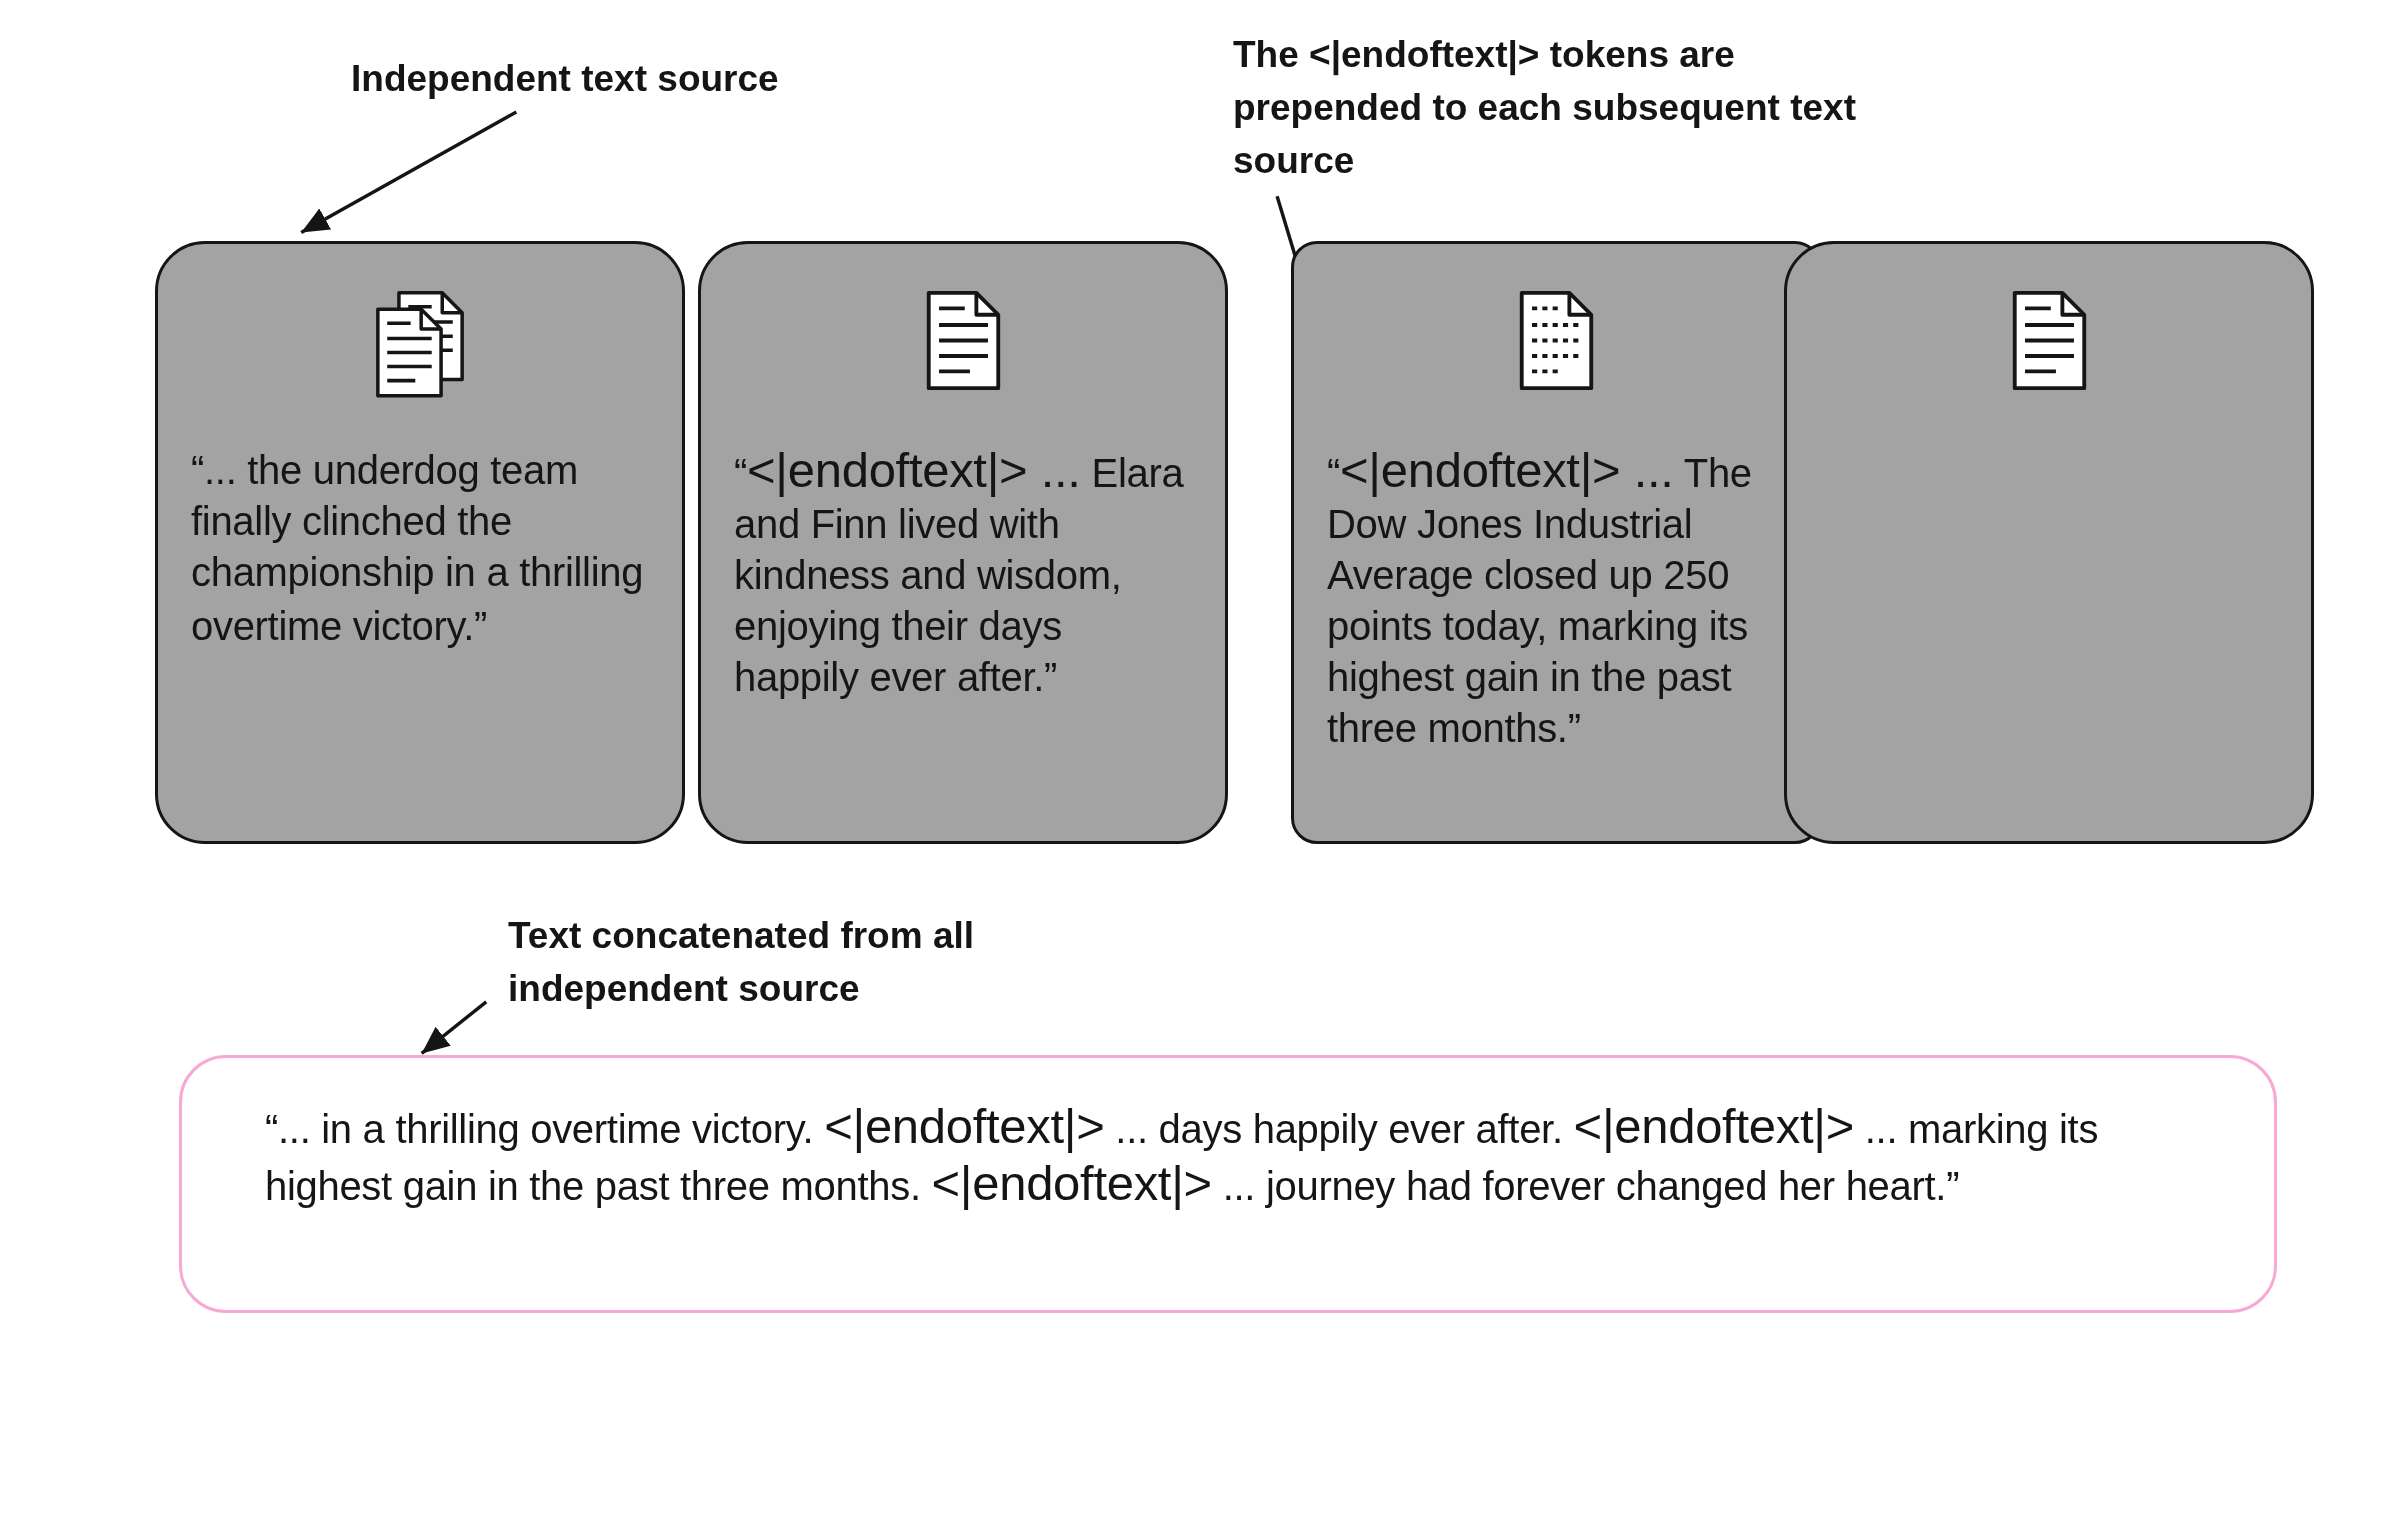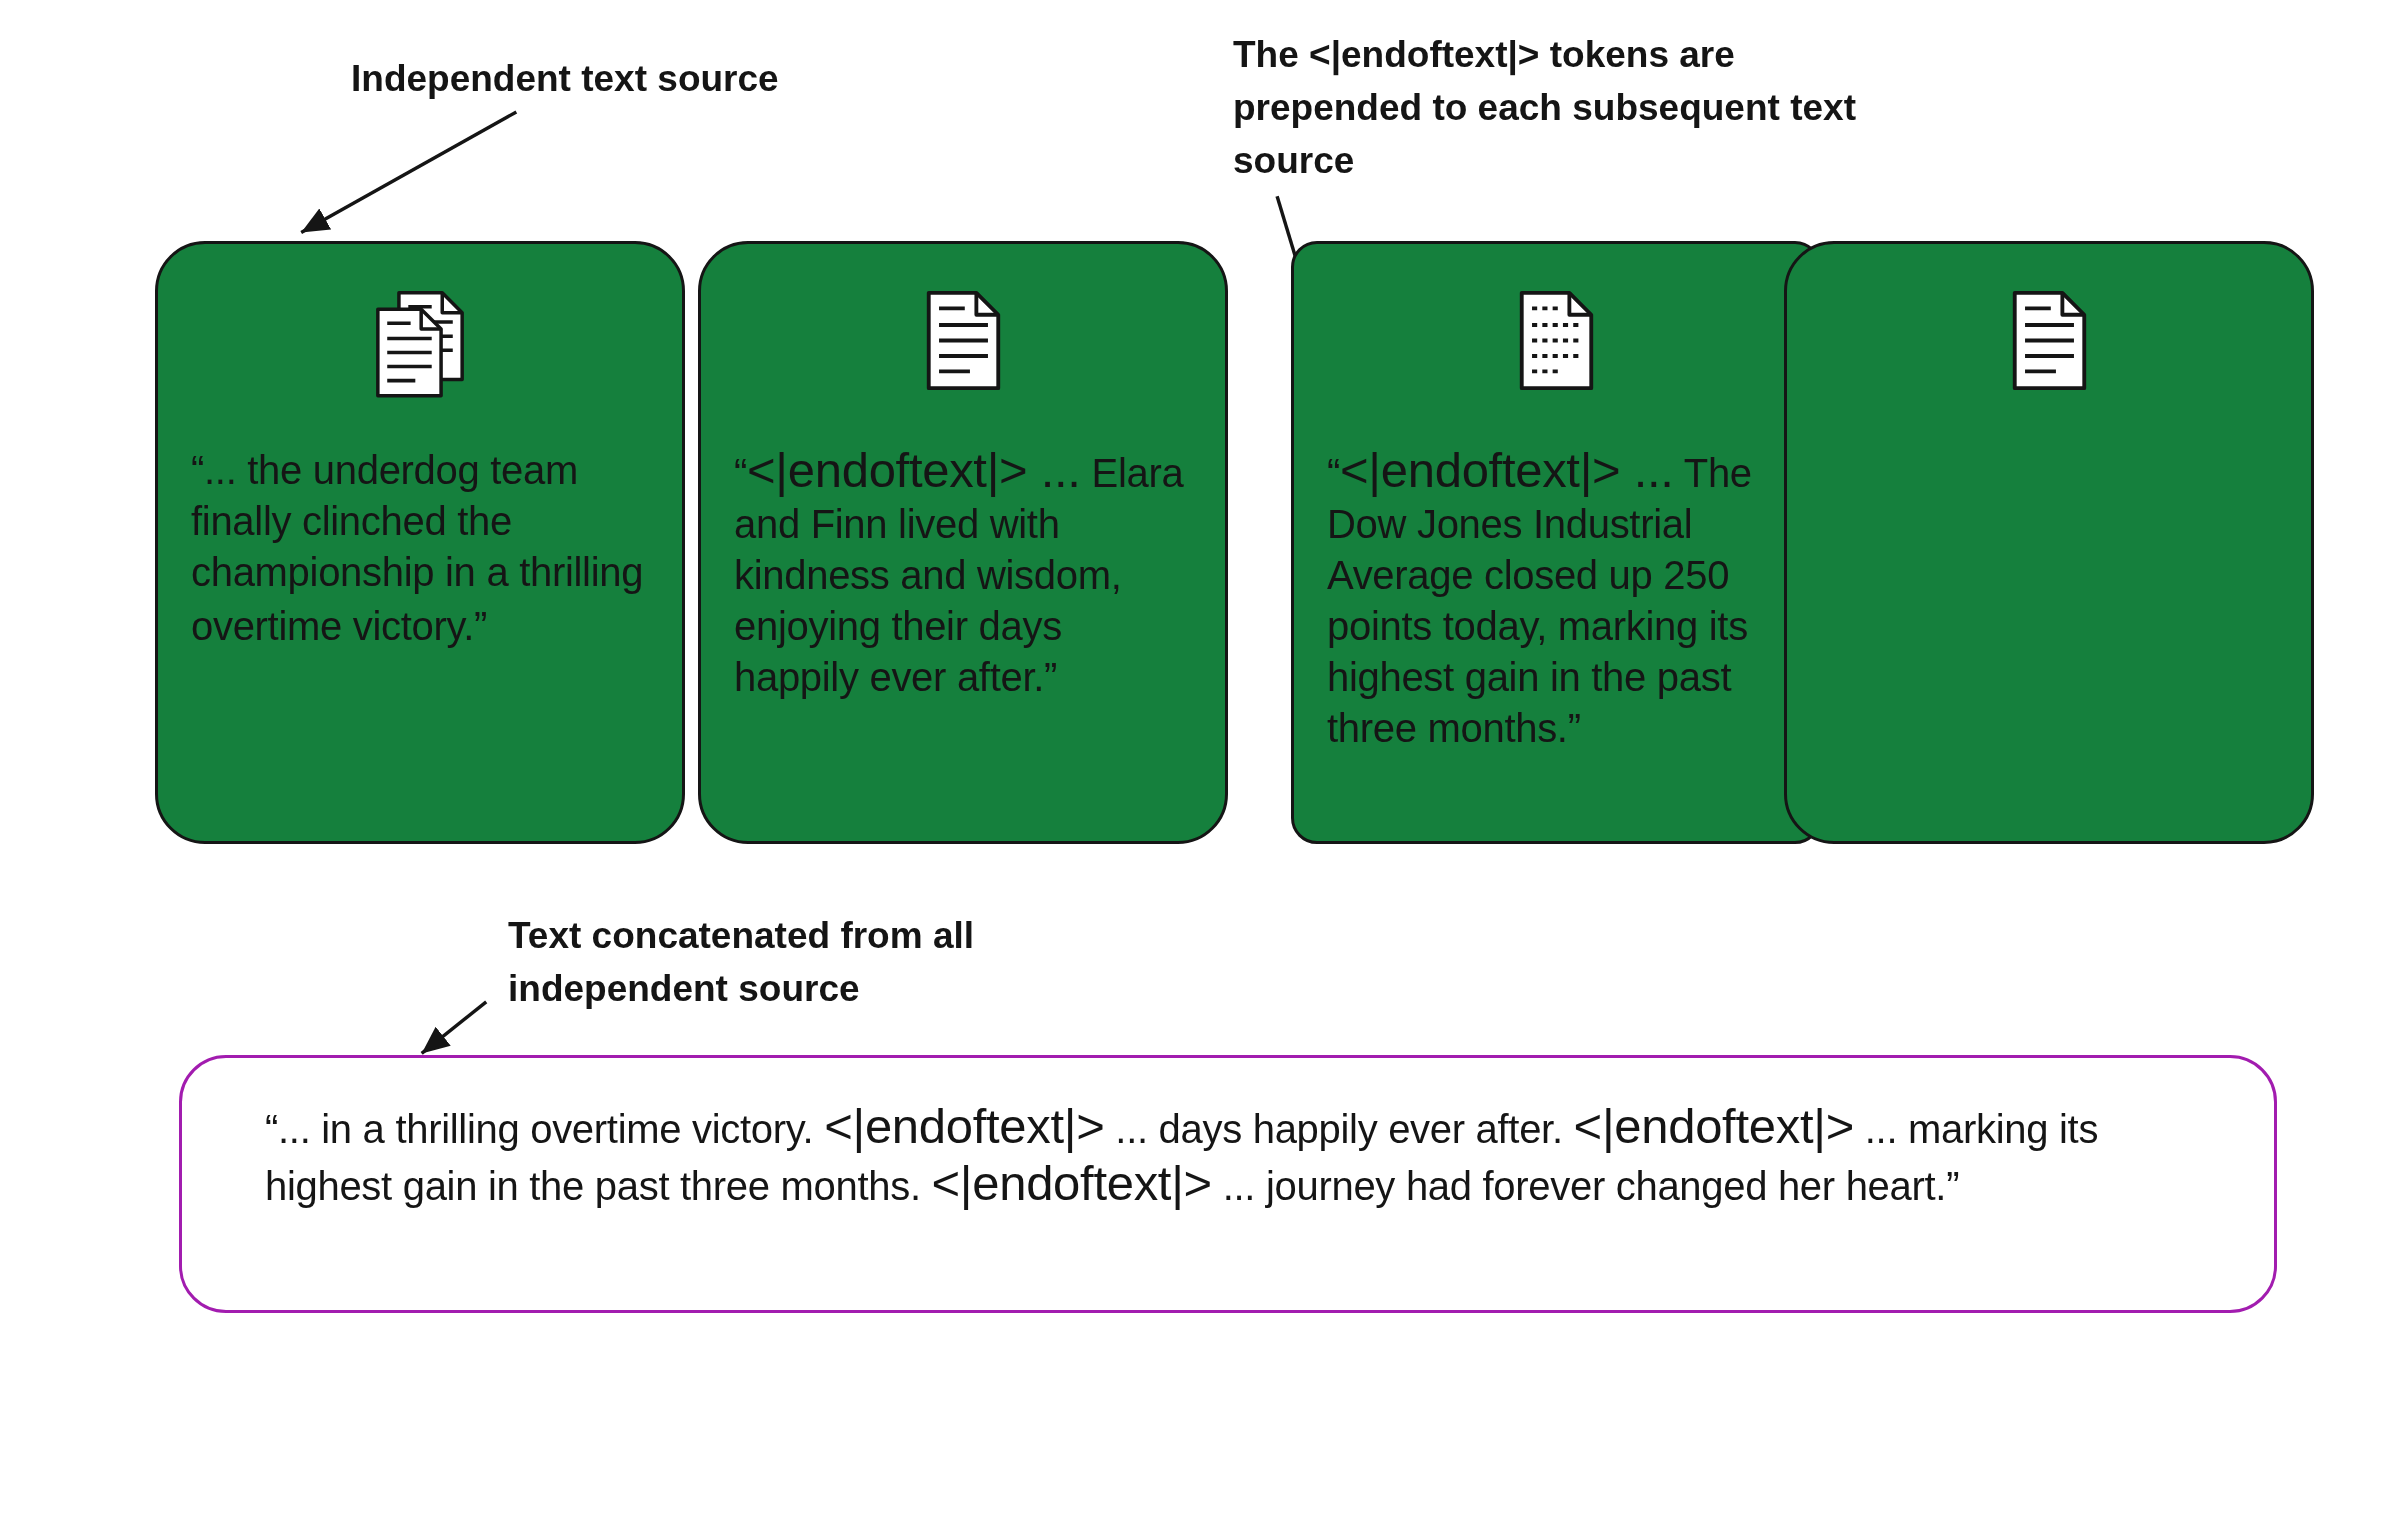--- a/index.html
+++ b/index.html
@@ -24,21 +24,21 @@
     position:absolute; left:0; top:0;
     width:2401px; height:1532px;
     pointer-events:none;
   }
   .source-box {
     position:absolute;
     top:241px;
     width:530px; height:603px;
     border:3px solid #151515;
     border-radius:50px;
-    background:#15803d;
+    background:#a3a3a3;
   }
   #box1 { left:155px; }
   #box2 { left:698px; }
   #box3 { left:1291px;border-radius:26px; }
   #box4 { left:1784px; }
   .icon-wrap {
     display:flex; justify-content:center; align-items:flex-start;
     margin-top:45px; height:122px;
   }
   .box-text {
@@ -49,21 +49,21 @@
   }
   .mono {
     font-family:Liberation Sans, sans-serif;
     font-size:49px;
     text-align:center;
   }
   #concat-box {
     position:absolute;
     left:179px; top:1055px;
     width:2098px; height:258px;
-    border:3px solid #a21caf;
+    border:3px solid #f9a8d4;
     border-radius:47px;
     background:#ffffff;
   }
   #concat-text {
     margin:41px 60px 0 83px;
     font-size:40px;
     line-height:54px;
     letter-spacing:-0.3px;
   }
   #caption {

